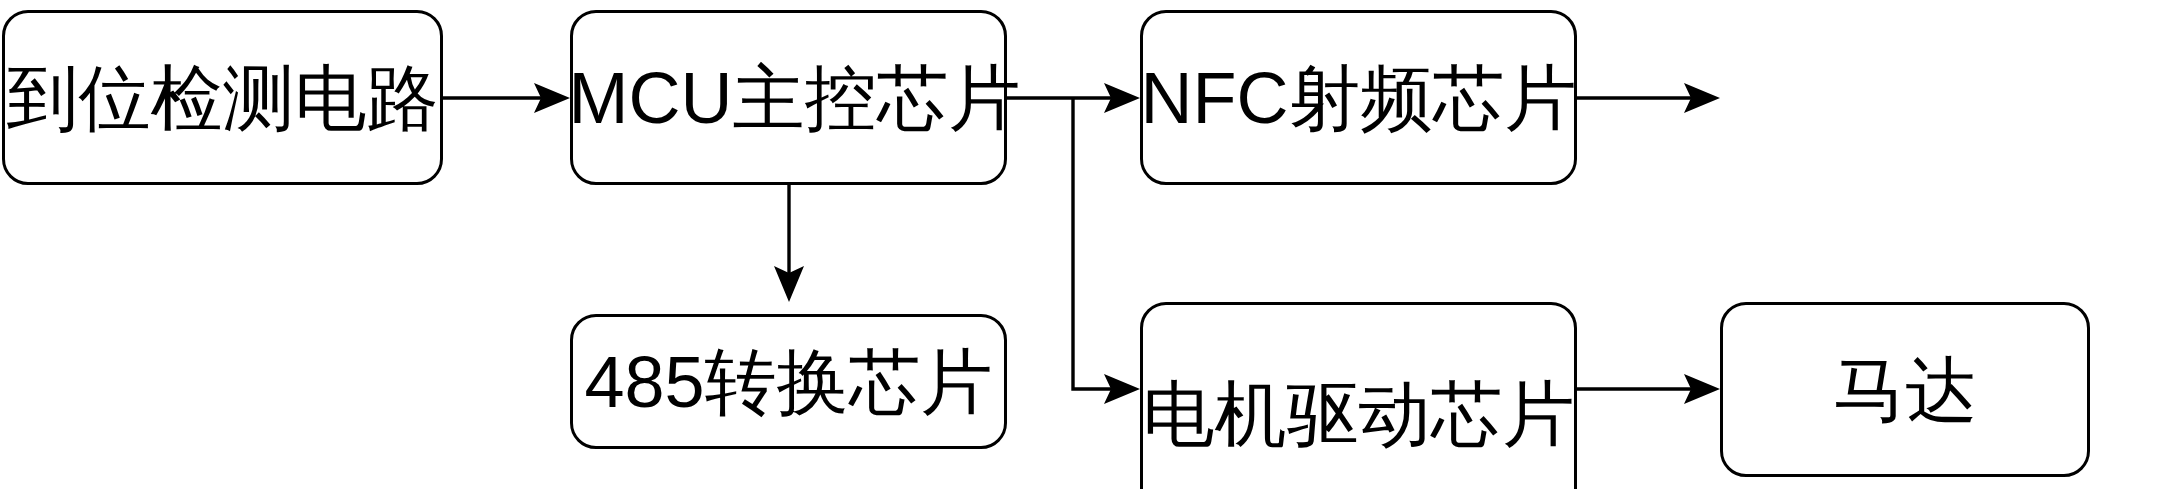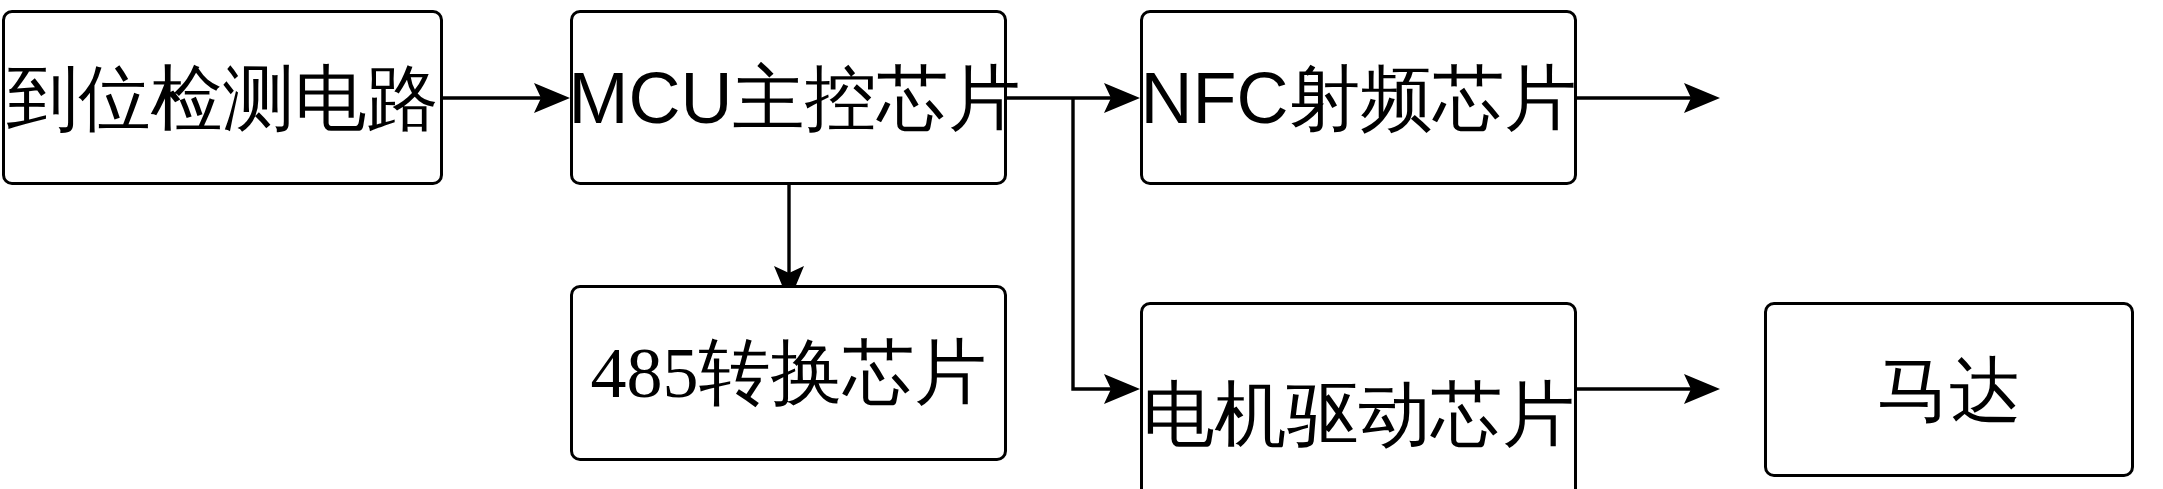--- a/index.html
+++ b/index.html
@@ -13,21 +13,21 @@
     width: 2163px;
     height: 489px;
     background: #ffffff;
     overflow: hidden;
     font-family: "Liberation Sans", "DejaVu Sans", sans-serif;
   }
   .node {
     position: absolute;
     box-sizing: border-box;
     border: 3px solid #000000;
-    border-radius: 10px;
+    border-radius: 26px;
     background: #ffffff;
     display: flex;
     align-items: center;
     justify-content: center;
     z-index: 2;
   }
   .node-label {
     font-size: 72px;
     line-height: 1;
     color: #000000;
@@ -96,25 +96,25 @@
 
   <div class="node" style="left:570px; top:10px; width:437px; height:175px;padding-left:12px;">
     <span class="node-label">MCU主控芯片</span>
   </div>
 
   <div class="node" style="left:1140px; top:10px; width:437px; height:175px;justify-content:center;">
     <span class="node-label">NFC射频芯片</span>
   </div>
 
 
-  <div class="node" style="left:570px; top:285px; width:437px; height:176px;font-family:Liberation Serif, serif;">
+  <div class="node" style="left:570px; top:314px; width:437px; height:135px;">
     <span class="node-label">485转换芯片</span>
   </div>
 
   <div class="node" style="left:1140px; top:302px; width:437px; height:223px;">
     <span class="node-label">电机驱动芯片</span>
   </div>
 
-  <div class="node" style="left:1720px; top:302px; width:370px; height:175px;margin-left:44px;">
+  <div class="node" style="left:1720px; top:302px; width:370px; height:175px;">
     <span class="node-label">马达</span>
   </div>
 
 </div>
 
 </body></html>

